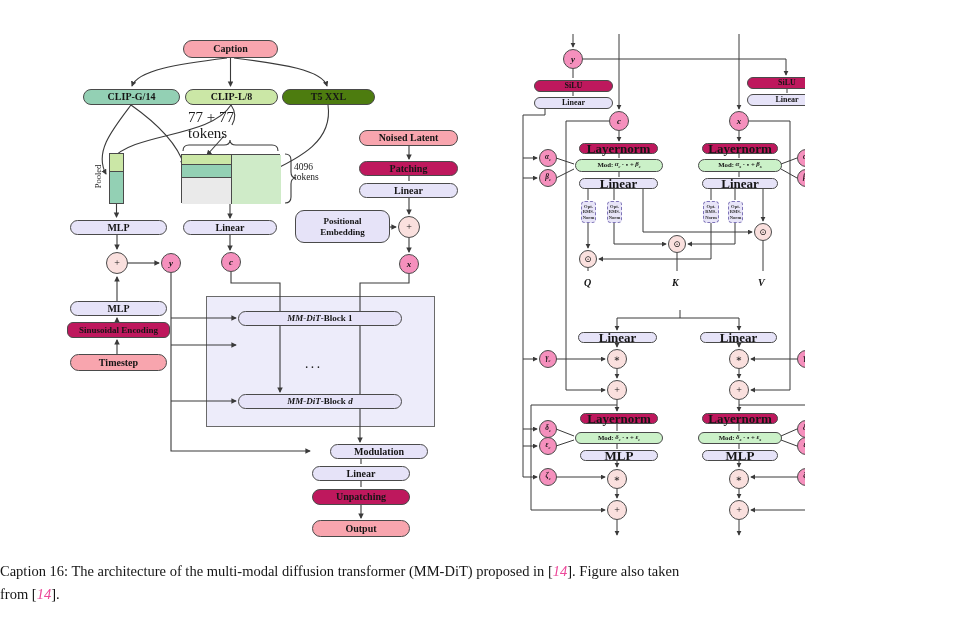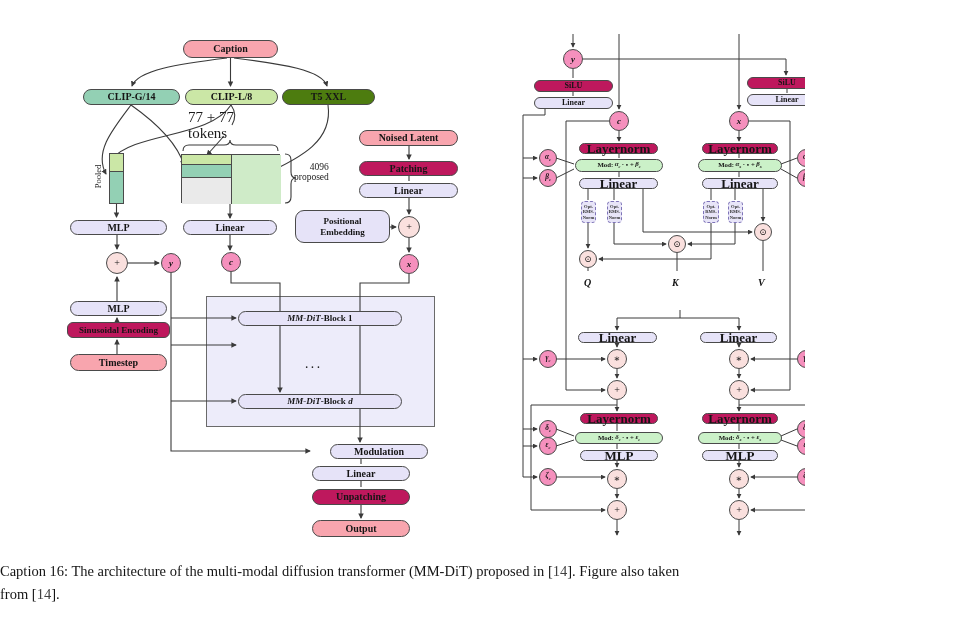--- a/index.html
+++ b/index.html
@@ -22,21 +22,21 @@
   .matrix .seg{position:absolute;box-sizing:border-box;}
   .dash{position:absolute;box-sizing:border-box;border:1px dashed #7E74B8;background:#E8E5F8;border-radius:4px;
         z-index:2;display:flex;flex-direction:column;align-items:center;justify-content:center;
         font-size:4.6px;line-height:1.15;color:#333;font-weight:bold;}
   .modrow{display:flex;align-items:center;gap:1.5px;font-weight:bold;font-size:6.8px;}
   .modrow sub{font-size:0.6em;font-style:italic;}
   .gk{font-size:7.2px;font-style:italic;font-weight:bold;}
   .gk sub{font-size:0.6em;}
   .qkv{position:absolute;z-index:3;font-weight:bold;font-style:italic;font-size:10px;color:#111;}
   .capt{position:absolute;left:0px;top:560px;width:955px;font-size:14.5px;line-height:1.58;color:#141414;z-index:2;}
-  .cite{color:#404040;}
+  .cite{color:#ec4899;font-style:italic;}
   .rot{transform:rotate(-90deg);transform-origin:center;}
 </style>
 </head>
 <body>
 
 <div id="canvas">
 
   <div class="cont" style="left:206px;top:296px;width:229px;height:131px"></div>
 
   <svg class="wires" width="955" height="636" viewBox="0 0 955 636">
@@ -178,23 +178,23 @@
     <div class="seg" style="left:0;top:0;width:100%;height:18px;background:#CBE7A6;border-bottom:1px solid #4a4a4a"></div>
   </div>
   <div class="lbl rot" style="left:78px;top:172px;width:40px;text-align:center;font-size:8.5px">Pooled</div>
 
   <div class="matrix" style="left:181px;top:154px;width:99px;height:49px">
     <div class="seg" style="left:0;top:0;width:49px;height:10px;background:#CBE7A6;border-bottom:1px solid #4a4a4a"></div>
     <div class="seg" style="left:0;top:10px;width:49px;height:13px;background:#93D0B4;border-bottom:1px solid #4a4a4a"></div>
     <div class="seg" style="left:0;top:23px;width:49px;height:26px;background:#EAEAEA"></div>
     <div class="seg" style="left:49px;top:0;width:50px;height:49px;background:#CFEBC8;border-left:1px solid #4a4a4a"></div>
   </div>
-  <div class="lbl" style="left:294px;top:163px;font-size:9.5px;text-align:right">
+  <div class="lbl" style="left:294px;top:163px;font-size:9.5px;text-align:left">
     <span style="display:block">4096</span>
-    <span style="display:block">proposed</span>
+    <span style="display:block">tokens</span>
   </div>
 
   <div class="nb pill purple f10" style="left:70px;top:220px;width:97px;height:15px">
       <span>MLP</span>
     </div>
   <div class="nb pill purple f10" style="left:183px;top:220px;width:94px;height:15px">
       <span>Linear</span>
     </div>
   <div class="nb purple f9" style="left:295px;top:210px;width:95px;height:33px;flex-direction:column;gap:2px">
     <span>Positional</span>

